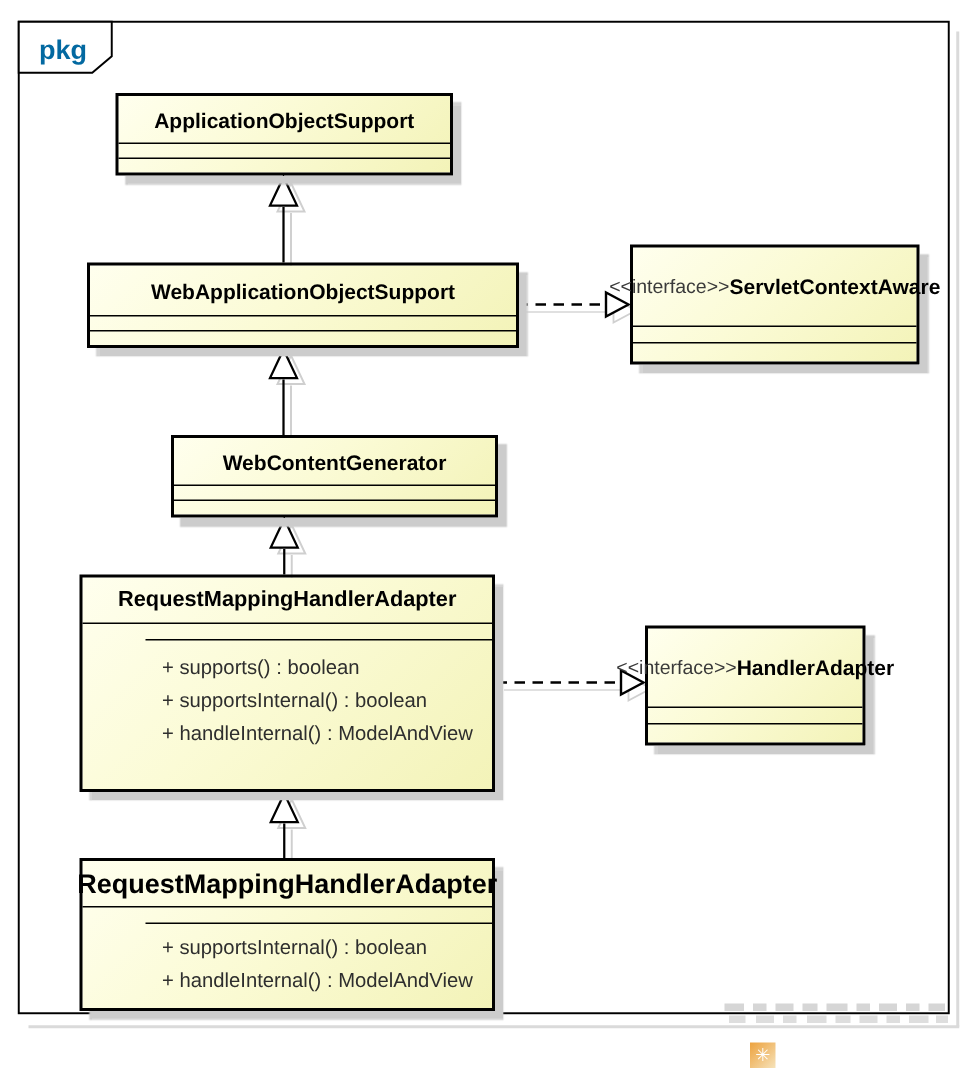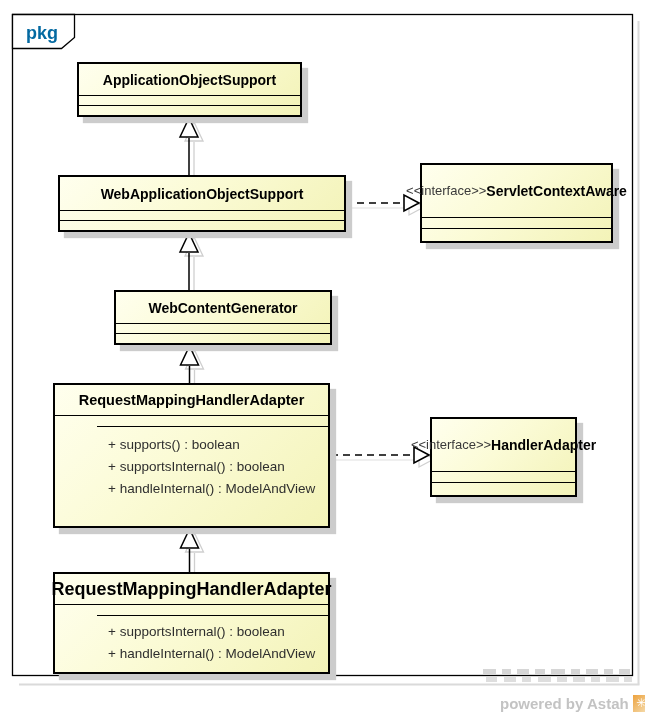--- a/index.html
+++ b/index.html
@@ -176,17 +176,16 @@
   <div class="uml-class" style="left:53px;top:572px;width:277px;height:102px;">
     <div class="title" style="height:30px;font-size:18px;">RequestMappingHandlerAdapter</div>
     <div class="compartment" style="height:10px;"></div>
     <div class="ops compartment" style="height:56px;box-sizing:border-box;padding-top:5px;">
       <div class="m">+ supportsInternal() : boolean</div>
       <div class="m">+ handleInternal() : ModelAndView</div>
     </div>
   </div>
 
   <div class="powered">
-    <span>powered by Astah</span>
     <span class="astah-logo">✳</span>
   </div>
 
 </div>
 
 </body></html>

